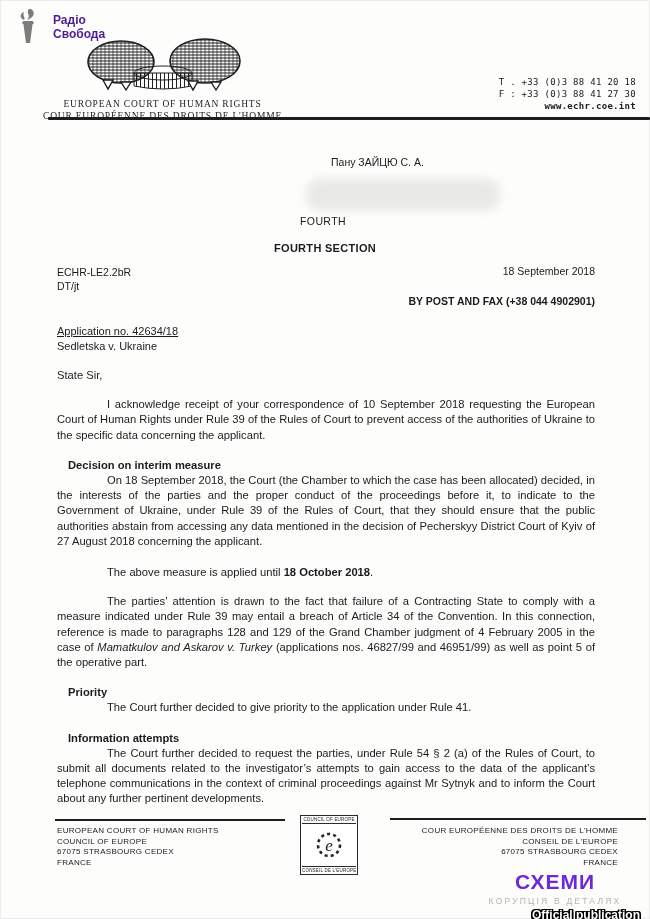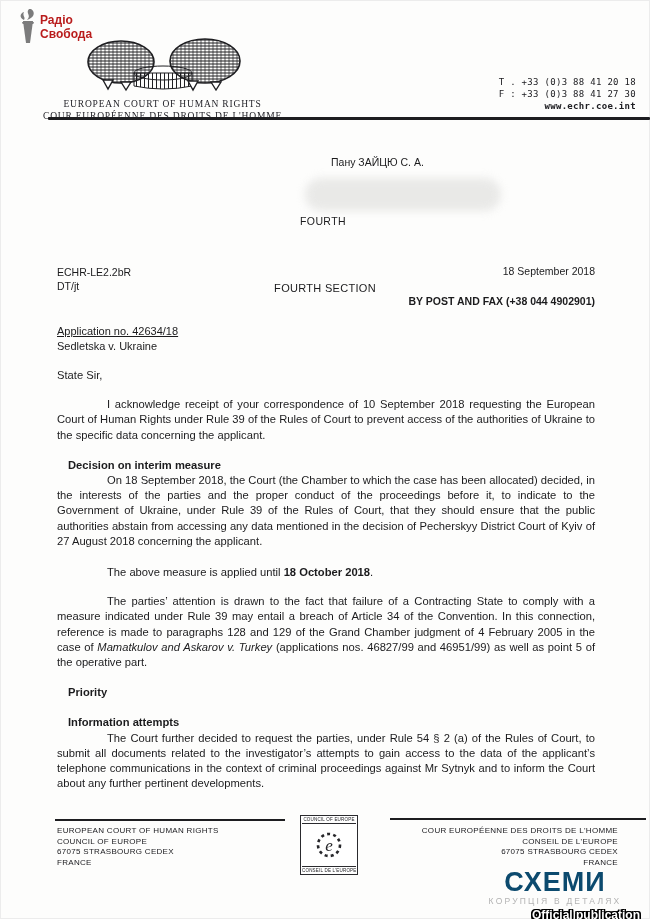--- a/index.html
+++ b/index.html
@@ -2,35 +2,35 @@
 <html><head>
 <meta charset="utf-8">
 <style>
   html,body{margin:0;padding:0;background:#ffffff;}
   .page{
     position:relative;width:650px;height:919px;background:#fdfdfc;
     font-family:"Liberation Sans",sans-serif;color:#1b1b1d;overflow:hidden;
     box-shadow:inset 0 0 0 1px #ececec;
   }
   
-  .rs-logo{position:absolute;left:16px;top:8px;display:flex;align-items:flex-start;gap:0;color:#b91c1c;}
+  .rs-logo{position:absolute;left:16px;top:8px;display:flex;align-items:flex-start;gap:13px;color:#4c1d95;}
   .rs-text{font-weight:bold;font-size:12px;line-height:14px;padding-top:5px;}
   
   .echr-head{position:absolute;left:40px;top:36px;width:245px;text-align:center;}
   .org-lines{font-family:"Liberation Serif",serif;font-size:9.5px;line-height:12px;letter-spacing:.8px;color:#24242a;white-space:nowrap;}
   .contact{position:absolute;right:14px;top:76px;text-align:right;
     font-family:"DejaVu Sans Mono",monospace;font-size:9px;line-height:12px;letter-spacing:.3px;color:#202024;}
   .contact .web{font-weight:bold;}
   .head-rule{position:absolute;left:48px;right:0;top:117px;height:3px;background:#1d1d20;border-radius:1px;}
   
   .addressee{position:absolute;left:300px;top:156px;font-size:10.5px;padding-left:31px;}
   .redacted{position:absolute;left:305px;top:178px;width:196px;height:33px;background:#e3e3e1;border-radius:16px;filter:blur(4px);opacity:.75;}
   .country{position:absolute;left:300px;top:215px;font-size:10.5px;letter-spacing:.4px;}
   
-  .section-title{position:absolute;left:0;right:0;top:242px;text-align:center;font-weight:normal;font-size:11px;letter-spacing:.3px;margin-top:40px;}
+  .section-title{position:absolute;left:0;right:0;top:242px;text-align:center;font-weight:bold;font-size:11px;letter-spacing:.3px;}
   .ref-left{position:absolute;left:57px;top:265px;font-size:10.5px;line-height:14px;}
   .ref-date{position:absolute;right:55px;top:265px;font-size:10.5px;}
   .ref-delivery{position:absolute;right:55px;top:295px;font-size:10.5px;font-weight:bold;margin-left:16px;}
   .case-block{position:absolute;left:57px;top:324px;font-size:11px;line-height:15px;font-weight:normal;}
   .case-block .app{text-decoration:underline;}
   
   .body-block{position:absolute;left:57px;top:368px;width:538px;font-size:11.2px;line-height:15.2px;}
   .body-block p{margin:0;}
   .salutation{margin-bottom:4px !important;}
   .para{text-align:justify;text-indent:50px;margin-top:14px !important;}
@@ -41,21 +41,21 @@
   .f-rule-l{position:absolute;left:55px;top:819px;width:230px;height:2px;background:#1d1d20;}
   .f-rule-r{position:absolute;left:390px;right:4px;top:818px;height:2px;background:#1d1d20;}
   .f-left{position:absolute;left:57px;top:826px;font-size:8px;line-height:10.5px;letter-spacing:.3px;color:#202024;}
   .f-right{position:absolute;right:32px;top:826px;text-align:right;font-size:8px;line-height:10.5px;letter-spacing:.3px;color:#202024;}
   .coe-box{position:absolute;left:300px;top:815px;width:58px;height:60px;border:1px solid #2a2a2e;background:#fff;
     display:flex;flex-direction:column;align-items:center;justify-content:space-between;padding:1px 1px;box-sizing:border-box;}
   .coe-tiny{font-size:4.5px;letter-spacing:.2px;white-space:nowrap;color:#202024;border-bottom:1px solid #2a2a2e;width:100%;text-align:center;padding-bottom:1px;}
   .coe-tiny.bottom{border-bottom:none;border-top:1px solid #2a2a2e;padding-top:1px;padding-bottom:0;}
   
   .schemes{position:absolute;right:10px;top:869px;width:170px;text-align:center;}
-  .schemes-word{font-weight:bold;font-size:27px;line-height:26px;letter-spacing:1px;color:#0c4a6e;font-family:"Liberation Sans",sans-serif;}
+  .schemes-word{font-weight:bold;font-size:21px;line-height:26px;letter-spacing:1px;color:#6d28d9;font-family:"Liberation Sans",sans-serif;}
   .schemes-tag{font-size:8.5px;letter-spacing:2.2px;color:#b3b3b3;margin-top:1px;}
   .op-badge{margin-top:2px;text-align:right;font-weight:bold;font-size:12px;color:#ffffff;
     text-shadow:-1.5px -1.5px 0 #000,1.5px -1.5px 0 #000,-1.5px 1.5px 0 #000,1.5px 1.5px 0 #000,0 1.5px 0 #000,0 -1.5px 0 #000,1.5px 0 0 #000,-1.5px 0 0 #000;}
 </style>
 </head>
 <body>
 
 <div class="page">
 
   <div class="rs-logo">
@@ -128,20 +128,21 @@
     <p class="para">I acknowledge receipt of your correspondence of 10 September 2018 requesting the European Court of Human Rights under Rule 39 of the Rules of Court to prevent access of the authorities of Ukraine to the specific data concerning the applicant.</p>
 
     <p class="h-bold">Decision on interim measure</p>
     <p class="para tight">On 18 September 2018, the Court (the Chamber to which the case has been allocated) decided, in the interests of the parties and the proper conduct of the proceedings before it, to indicate to the Government of Ukraine, under Rule 39 of the Rules of Court, that they should ensure that the public authorities abstain from accessing any data mentioned in the decision of Pecherskyy District Court of Kyiv of 27 August 2018 concerning the applicant.</p>
 
     <p class="measure"><span>The above measure is applied until </span><b>18 October 2018</b><span>.</span></p>
 
     <p class="para"><span>The parties’ attention is drawn to the fact that failure of a Contracting State to comply with a measure indicated under Rule 39 may entail a breach of Article 34 of the Convention. In this connection, reference is made to paragraphs 128 and 129 of the Grand Chamber judgment of 4 February 2005 in the case of </span><i>Mamatkulov and Askarov v. Turkey</i><span> (applications nos. 46827/99 and 46951/99) as well as point 5 of the operative part.</span></p>
 
     <p class="h-bold">Priority</p>
+    <p class="para tight">The Court further decided to give priority to the application under Rule 41.</p>
 
     <p class="h-bold">Information attempts</p>
     <p class="para tight">The Court further decided to request the parties, under Rule 54 § 2 (a) of the Rules of Court, to submit all documents related to the investigator’s attempts to gain access to the data of the applicant’s telephone communications in the context of criminal proceedings against Mr Sytnyk and to inform the Court about any further pertinent developments.</p>
   </div>
 
   <div class="f-rule-l"></div>
   <div class="f-rule-r"></div>
 
   <div class="f-left">
     <div>EUROPEAN COURT OF HUMAN RIGHTS</div>

